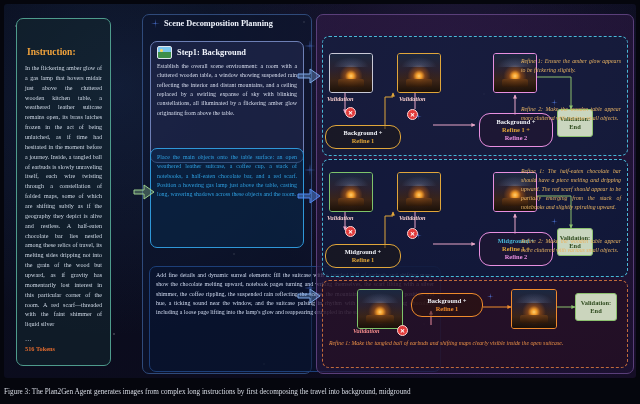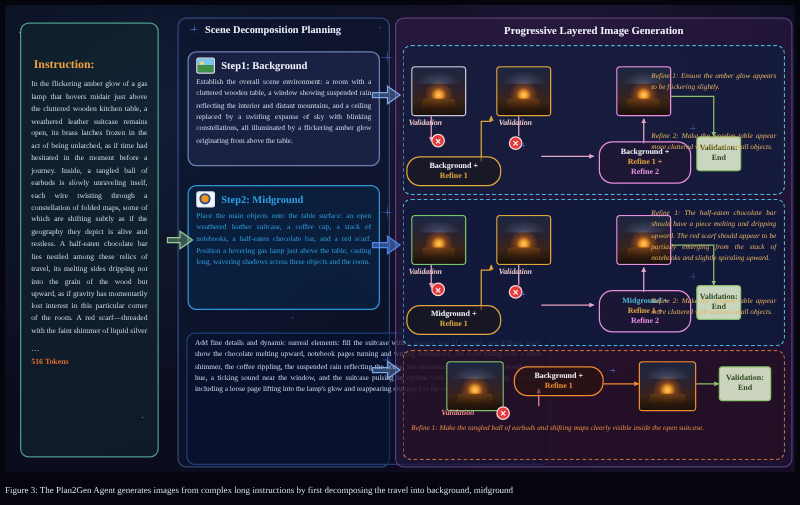--- a/index.html
+++ b/index.html
@@ -30,21 +30,21 @@
       radial-gradient(1px 1px at 540px 260px, rgba(255,255,255,.5), transparent),
       radial-gradient(1px 1px at 600px 150px, rgba(255,255,255,.55), transparent),
       radial-gradient(1px 1px at 90px 200px, rgba(255,255,255,.35), transparent),
       radial-gradient(1px 1px at 260px 360px, rgba(255,255,255,.4), transparent),
       radial-gradient(1px 1px at 510px 360px, rgba(255,255,255,.4), transparent),
       radial-gradient(1px 1px at 620px 40px, rgba(255,255,255,.4), transparent);
   }
 
   
   .instr{
-    position:absolute;left:12px;top:14px;width:111px;height:348px;
+    position:absolute;left:12px;top:14px;width:95px;height:348px;
     border:1px solid #4e9b8c;border-radius:7px;
     background:rgba(20,40,48,.55);
     padding:6px 8px 4px 8px;box-sizing:border-box;
   }
   .instr-title{color:#f2a33c;font-weight:bold;font-size:9.5px;margin:22px 0 7px 2px;}
   .instr-body{color:#cfd9e6;font-size:6.1px;line-height:1.62;text-align:justify;}
   .instr-dots{color:#cfd9e6;font-size:6.5px;letter-spacing:2px;margin-top:5px;}
   .instr-tokens{color:#e06a2e;font-size:6.3px;font-weight:bold;margin-top:3px;}
 
   
@@ -59,21 +59,21 @@
   .spark:before{content:"";position:absolute;left:50%;top:0;width:2px;height:100%;
     transform:translateX(-50%);background:#5b8bfd;
     clip-path:polygon(50% 0,62% 38%,50% 100%,38% 38%);}
   .spark:after{content:"";position:absolute;top:50%;left:0;height:2px;width:100%;
     transform:translateY(-50%);background:#5b8bfd;
     clip-path:polygon(0 50%,38% 38%,100% 50%,38% 62%);}
   .spark.big{width:12px;height:12px;}
   .spark.sm{width:7px;height:7px;}
 
   .step{position:absolute;left:7px;width:154px;border-radius:7px;box-sizing:border-box;padding:4px 6px 5px 6px;}
-  .step1{top:26px;height:92px;border:1px solid #6d7fb5;background:rgba(36,44,84,.55);}
+  .step1{top:26px;height:122px;border:1px solid #6d7fb5;background:rgba(36,44,84,.55);}
   .step2{top:133px;height:100px;border:1px solid #2f97d8;background:rgba(10,40,74,.55);}
   .step3{top:242px;height:106px;border:1px solid #1d3f78;background:rgba(8,20,50,.55);width:292px;}
   .step-head{display:flex;align-items:center;gap:5px;margin-bottom:3px;}
   .step-title{font-weight:bold;font-size:8.4px;}
   .s1 .step-title{color:#f0f3fb;}
   .s2 .step-title{color:#2e9fe0;}
   .s3 .step-title{color:#e8eef8;}
   .step-body{font-size:5.9px;line-height:1.58;text-align:justify;}
   .s1 .step-body{color:#d6dced;}
   .s2 .step-body{color:#2e9fe0;}
@@ -169,34 +169,29 @@
 
       <div class="step step1 s1">
         <div class="step-head">
           <span class="ico ico-img"></span>
           <span class="step-title">Step1: Background</span>
         </div>
         <div class="step-body">Establish the overall scene environment: a room with a cluttered wooden table, a window showing suspended rain reflecting the interior and distant mountains, and a ceiling replaced by a swirling expanse of sky with blinking constellations, all illuminated by a flickering amber glow originating from above the table.</div>
       </div>
 
       <div class="step step2 s2">
-        <div class="step-head">
-          <span class="ico ico-gear"></span>
-          <span class="step-title">Step2: Midground</span>
-        </div>
         <div class="step-body">Place the main objects onto the table surface: an open weathered leather suitcase, a coffee cup, a stack of notebooks, a half-eaten chocolate bar, and a red scarf. Position a hovering gas lamp just above the table, casting long, wavering shadows across these objects and the room.</div>
       </div>
     </div>
 
     <div class="step step3 s3" style="left:145px;top:262px;">
       <div class="step-body">Add fine details and dynamic surreal elements: fill the suitcase with a tangled ball of earbuds and shifting maps, show the chocolate melting upward, notebook pages turning and writing themselves, the scarf lifting with a silver shimmer, the coffee rippling, the suspended rain reflecting the scene, the mountains outside changing position and hue, a ticking sound near the window, and the suitcase pulsing in rhythm with the upward-dripping chocolate, including a loose page lifting into the lamp's glow and reappearing crumpled in the suitcase.</div>
     </div>
 
     <div class="gen">
-      <div class="gen-title">Progressive Layered Image Generation</div>
 
       <div class="row rowA">
         <svg width="306" height="120">
           <defs>
             <marker id="mAmb" markerWidth="5" markerHeight="5" refX="3.6" refY="2" orient="auto">
               <path d="M0,0 L4,2 L0,4 z" fill="#e0a63a"></path>
               </marker>
             <marker id="mPnk" markerWidth="5" markerHeight="5" refX="3.6" refY="2" orient="auto">
               <path d="M0,0 L4,2 L0,4 z" fill="#e8a6c8"></path>
               </marker>

